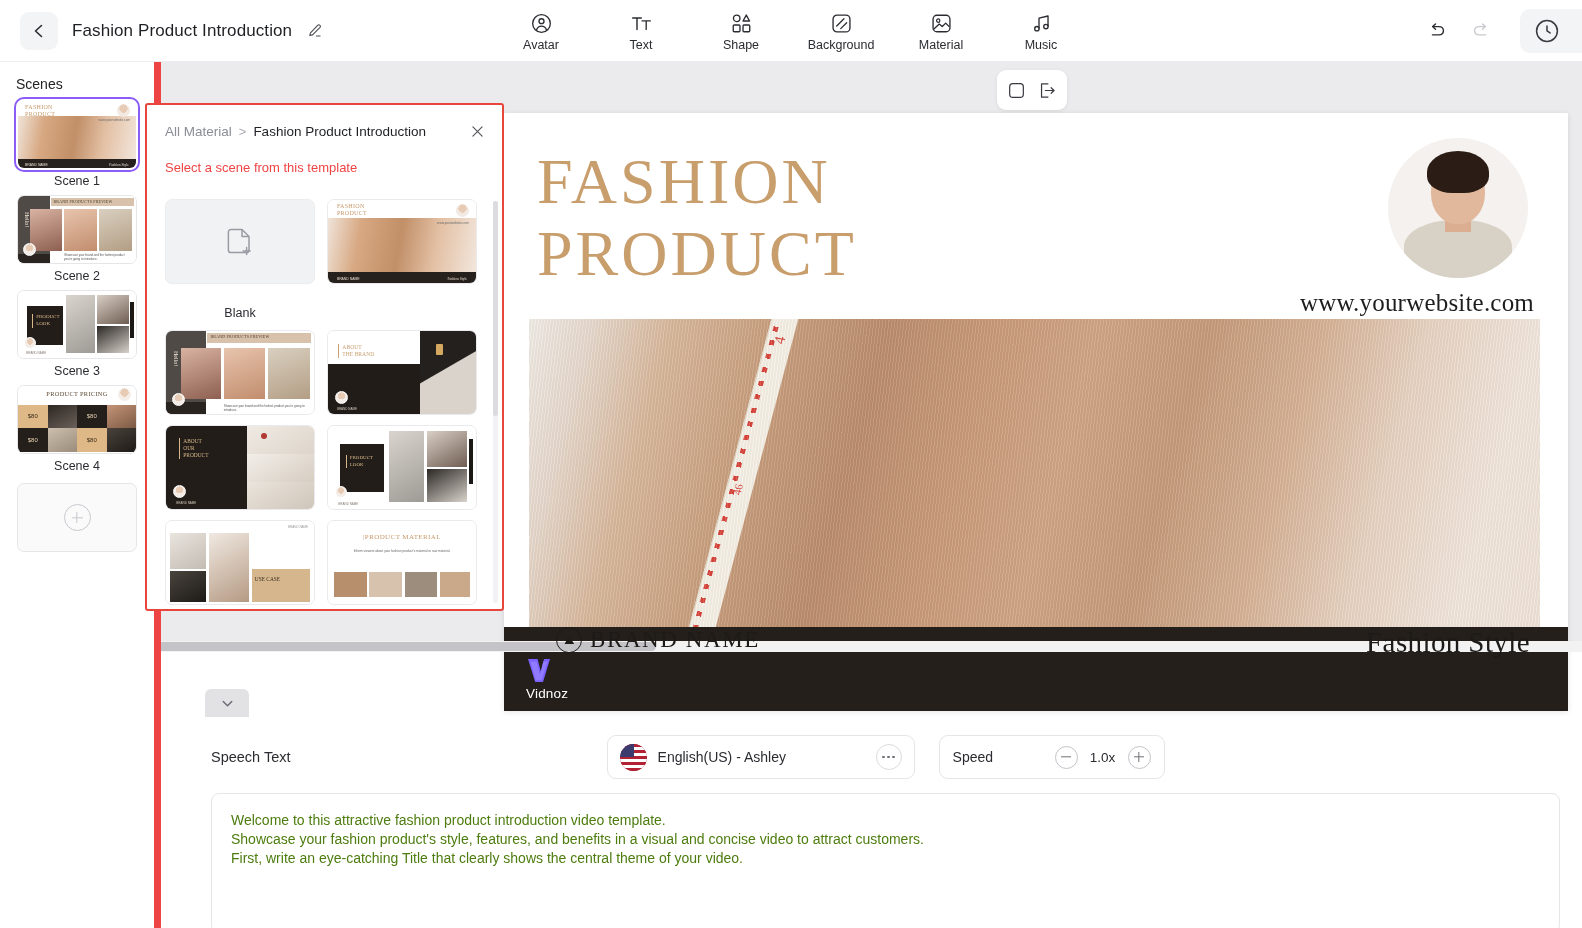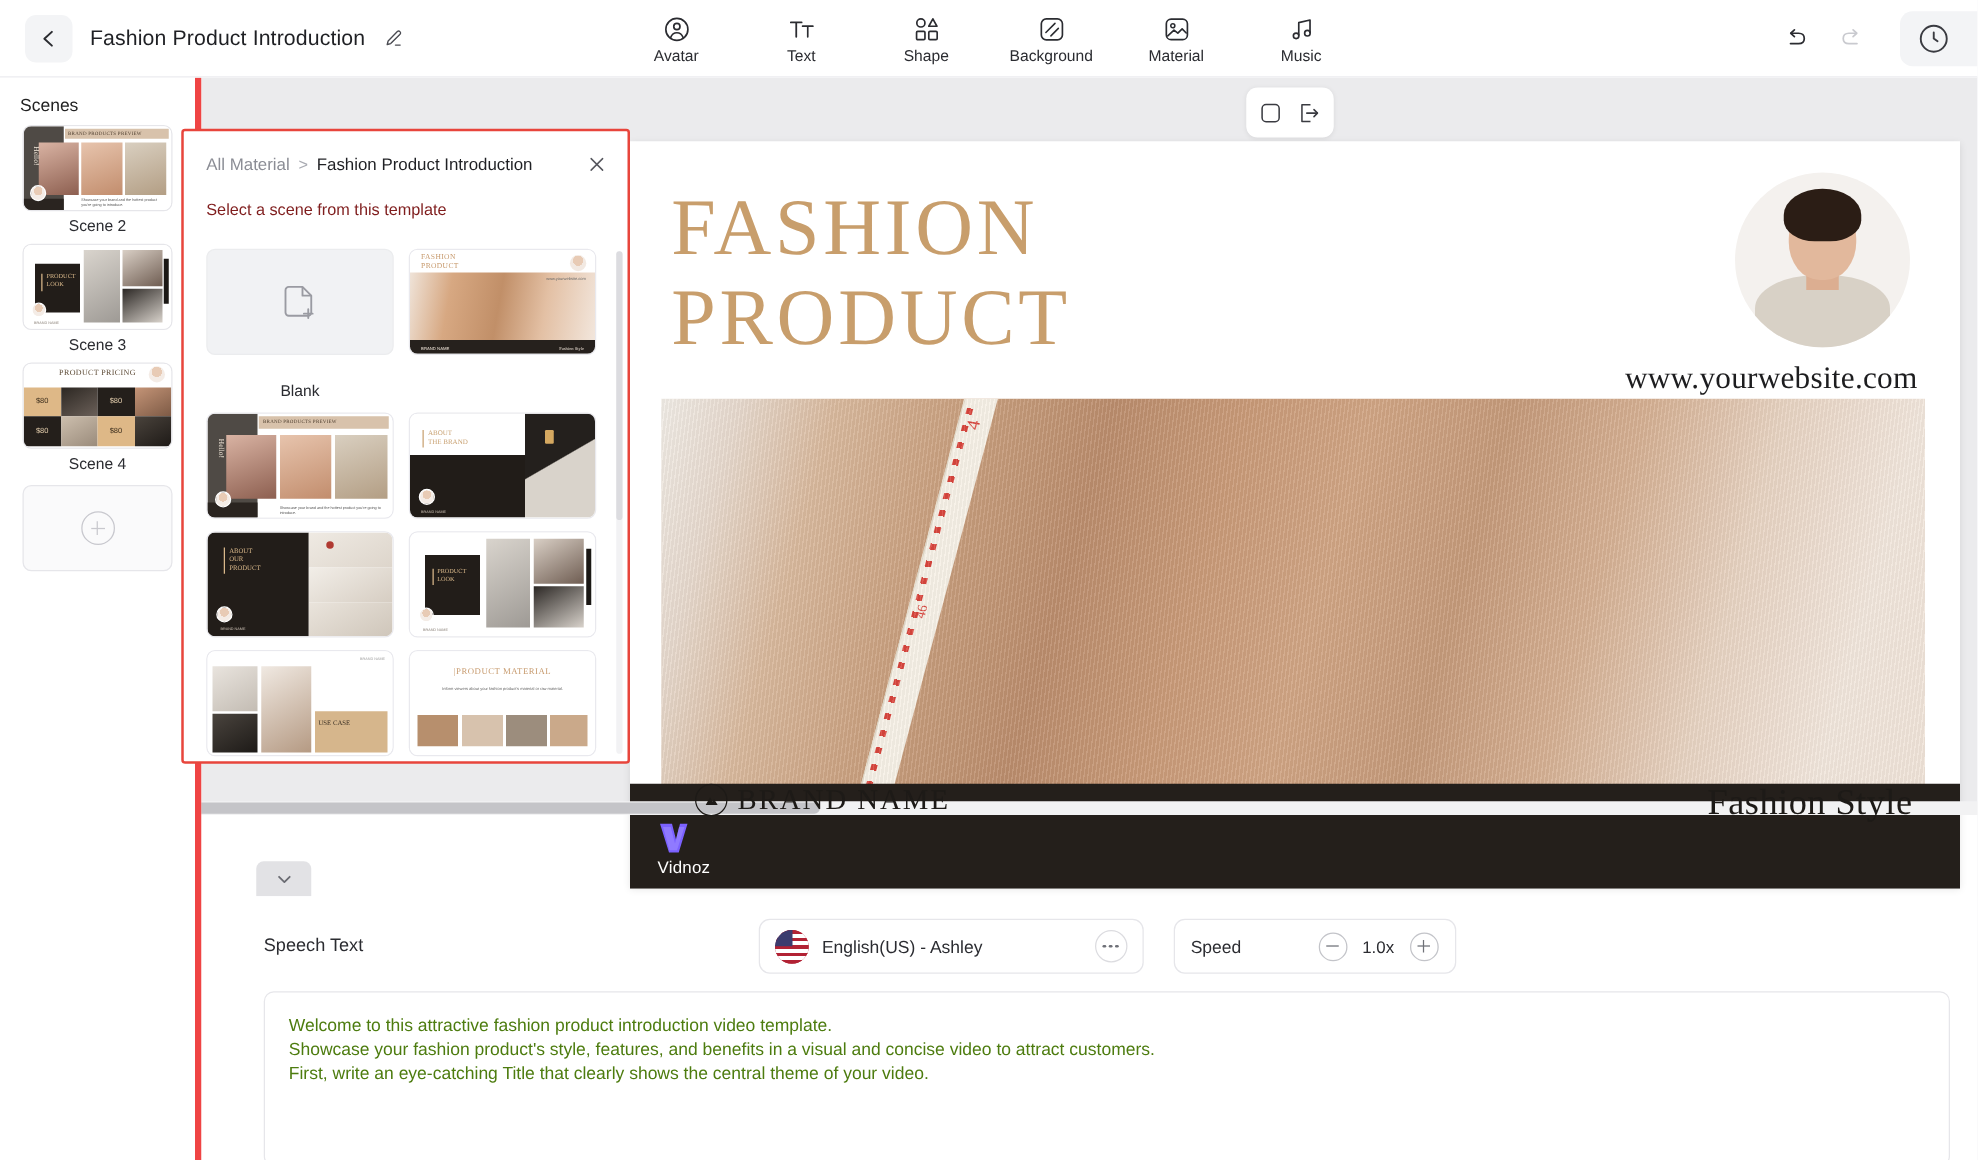--- a/index.html
+++ b/index.html
@@ -45,21 +45,21 @@
   .undo, .redo { cursor:pointer; display:flex;}
   .acct-btn {
     width:62px; height:44px; border-radius:10px 0 0 10px; background:#f3f4f6;
     display:flex; align-items:center; justify-content:flex-start; padding-left:14px;
     margin-left:6px; cursor:pointer;
   }
 
   
   .scenes {
     position:absolute; left:0; top:62px; width:161px; height:866px;
-    background:#ffffff; border-right:5px solid #ef4444; padding:14px 0 0 0;
+    background:#ffffff; border-right:7px solid #ef4444; padding:14px 0 0 0;
     z-index: 20;
   }
   .scenes-title { font-size:14px; color:#222; padding:0 0 8px 16px; }
   .scene-list { padding:0 0 0 0; }
   .scene-item { display:flex; flex-direction:column; align-items:center; margin-bottom:7px;}
   .scene-thumb {
     width:120px; height:69px; border-radius:7px; overflow:hidden; position:relative;
     background:#fff; border:1px solid #e6e6ea; cursor:pointer;
   }
   .scene-thumb.sel { outline:2.5px solid #8b5cf6; outline-offset:1.5px; border-color:transparent;}
@@ -156,21 +156,21 @@
   .tpl-outer {
     position:absolute; left:145px; top:103px; width:359px; height:508px;
     border:2.5px solid #e8453c; border-radius:3px; background:#ffffff;
     z-index:35; overflow:hidden;
   }
   .tpl-head { display:flex; align-items:center; padding:18px 16px 0 18px; }
   .crumb-all { font-size:13.5px; color:#8b8d95; cursor:pointer; }
   .crumb-sep { font-size:13px; color:#a9abb2; margin:0 7px; }
   .crumb-cur { font-size:13.5px; color:#1f2024; }
   .tpl-close { margin-left:auto; cursor:pointer; display:flex; }
-  .tpl-sub { font-size:13px; color:#7f1d1d; padding:20px 0 0 18px; }
+  .tpl-sub { font-size:13px; color:#ef4444; padding:20px 0 0 18px; }
   .tpl-grid {
     position:absolute; left:0; right:0; top:82px; bottom:0;
     padding:12px 12px 12px 18px; display:flex; flex-wrap:wrap; gap:10px 12px;
     overflow:hidden; align-content:flex-start;
   }
   .tpl-cell { width:150px; display:flex; flex-direction:column; align-items:center; }
   .tpl-card {
     width:150px; height:85px; border-radius:7px; overflow:hidden; position:relative;
     background:#fff; border:1px solid #e9e9ee; cursor:pointer;
   }
@@ -420,20 +420,34 @@
           <path d="M12 7.4v4.4l2.8 2" fill="none" stroke="#3a3b41" stroke-width="1.4" stroke-linecap="round"></path>
         </svg>
       </span>
     </div>
   </div>
 
   <div class="scenes">
     <div class="scenes-title">Scenes</div>
     <div class="scene-list">
 
+      <div class="scene-item">
+        <div class="scene-thumb sel">
+          <div class="mt mt-t1">
+            <div class="band"></div>
+              <div class="dark"></div>
+            <div class="ttl">FASHION<br>PRODUCT</div>
+            <div class="av"></div>
+              <div class="url">www.yourwebsite.com</div>
+            <div class="bn">BRAND NAME</div>
+              <div class="fs">Fashion Style</div>
+          </div>
+        </div>
+        <div class="scene-label">Scene 1</div>
+      </div>
 
       <div class="scene-item">
         <div class="scene-thumb">
           <div class="mt mt-t2">
             <div class="lcol"></div>
               <div class="hdr"></div>
               <div class="hdrtx">BRAND PRODUCTS PREVIEW</div>
             <div class="p1"></div>
               <div class="p2"></div>
               <div class="p3"></div>

